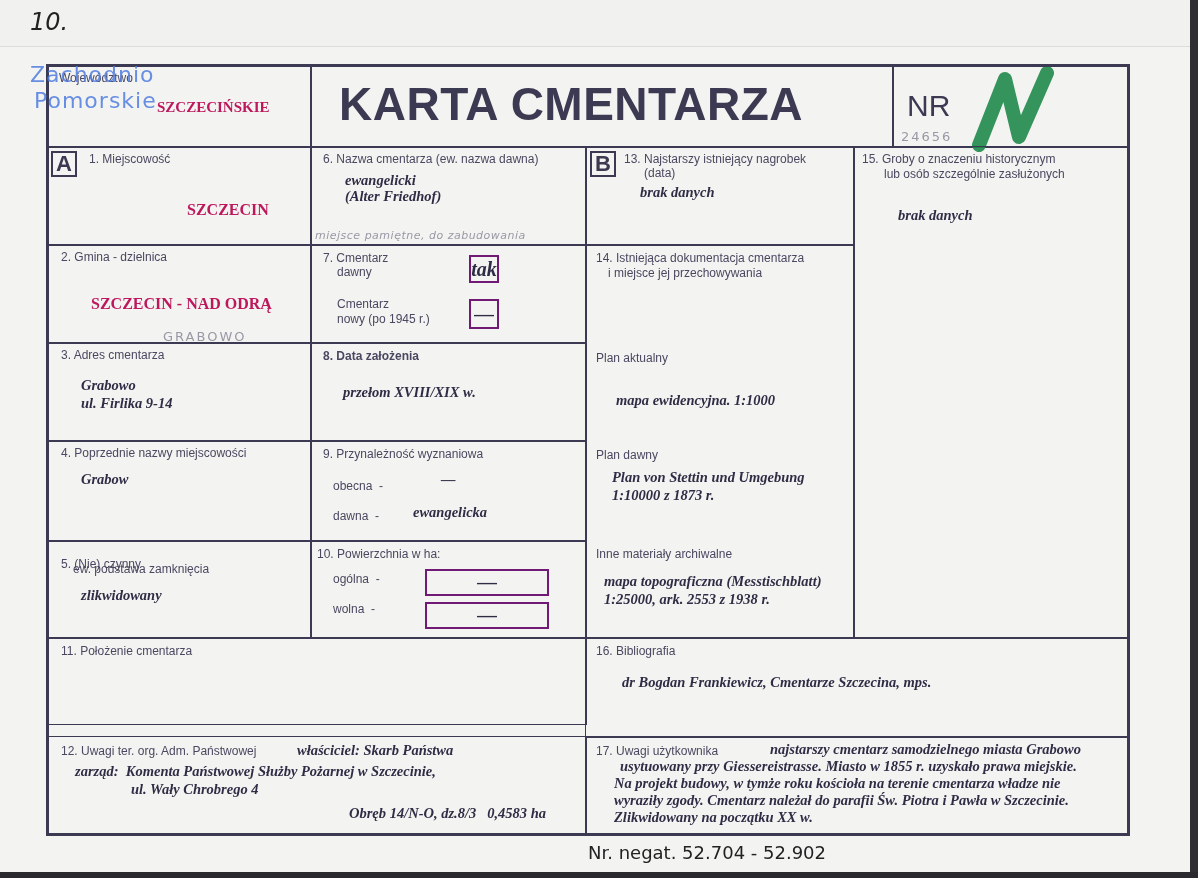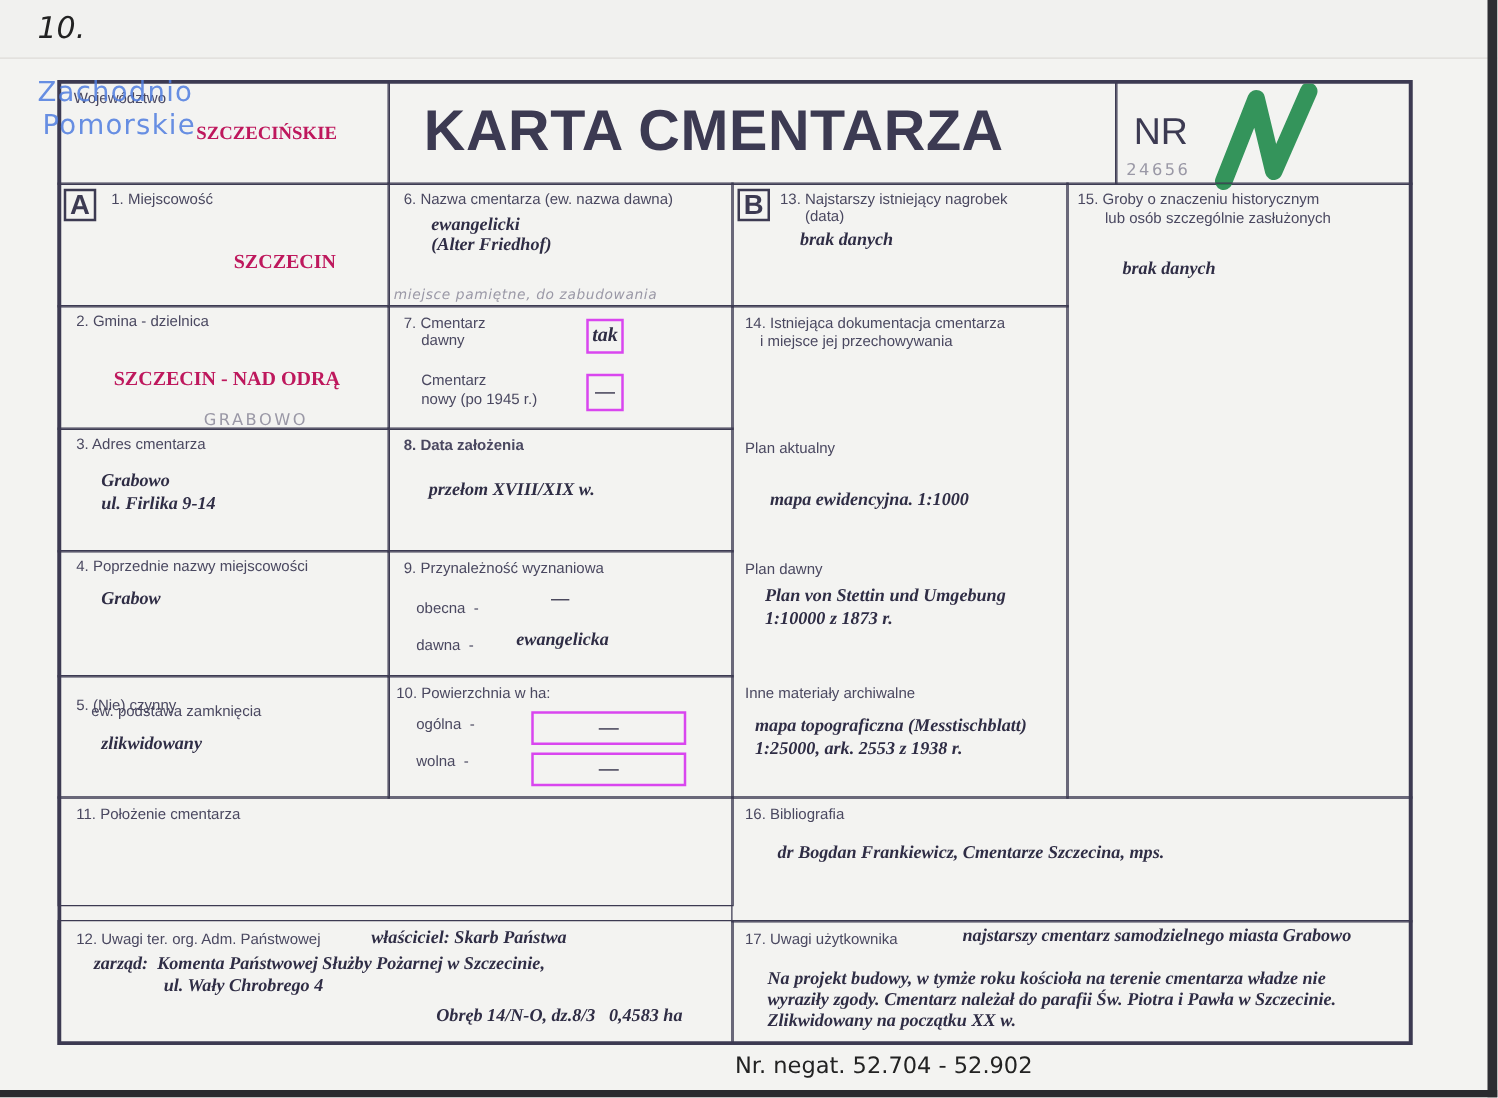--- a/index.html
+++ b/index.html
@@ -13,21 +13,21 @@
   .bottomband { position:absolute; left:0; top:872px; width:1198px; height:6px; background:#2a2a2e; }
   .rightband { position:absolute; left:1190px; top:0; width:8px; height:878px; background:#2e2e33; }
   .hand { position:absolute; font-family:"DejaVu Sans", sans-serif; font-style:italic; color:#222; }
   .frame { position:absolute; border:3px solid #3c3a52; box-sizing:border-box; }
   .cell { position:absolute; border:1.5px solid #3c3a52; box-sizing:border-box; background:transparent; }
   .lbl { position:absolute; font-size:12px; color:#4a4860; line-height:15px; white-space:pre; }
   .val { position:absolute; font-family:"Liberation Serif", serif; font-style:italic; font-weight:bold; font-size:14.5px; color:#2f2d45; line-height:17px; white-space:pre; }
   .valb { position:absolute; font-family:"Liberation Serif", serif; font-weight:bold; font-size:16px; color:#be185d; white-space:pre; }
   .title { position:absolute; font-family:"Liberation Sans", sans-serif; font-weight:bold; font-size:46px; color:#3c3a52; letter-spacing:0.5px; }
   .sec { position:absolute; width:26px; height:26px; border:2px solid #3c3a52; box-sizing:border-box; font-weight:bold; font-size:22px; text-align:center; line-height:22px; color:#3c3a52; background:#f3f3f1; }
-  .box { position:absolute; border:2px solid #d946ef; box-sizing:border-box; text-align:center; font-size:16px; color:#2f2d45; }
+  .box { position:absolute; border:2px solid #701a75; box-sizing:border-box; text-align:center; font-size:20px; color:#2f2d45; }
   .stamp { position:absolute; font-family:"DejaVu Sans", sans-serif; font-size:22px; color:#4f7de0; opacity:0.85; letter-spacing:1px; line-height:22px; }
   .pencil { position:absolute; font-family:"DejaVu Sans", sans-serif; font-size:11px; color:#9a98a6; letter-spacing:2px; }
 </style>
 </head>
 <body>
 
 <div class="topband"></div>
 <div class="rightband"></div>
 <div class="bottomband"></div>
 
@@ -149,18 +149,19 @@
 <div class="cell" style="left:46px;top:736px;width:541px;height:100px;">
   <div class="lbl" style="left:14px;top:7px;">12. Uwagi ter. org. Adm. Państwowej</div>
   <div class="val" style="left:250px;top:5px;">właściciel: Skarb Państwa</div>
   <div class="val" style="left:28px;top:26px;">zarząd:  Komenta Państwowej Służby Pożarnej w Szczecinie,</div>
   <div class="val" style="left:84px;top:44px;">ul. Wały Chrobrego 4</div>
   <div class="val" style="left:302px;top:68px;">Obręb 14/N-O, dz.8/3   0,4583 ha</div>
 </div>
 <div class="cell" style="left:585px;top:736px;width:545px;height:100px;">
   <div class="lbl" style="left:10px;top:7px;">17. Uwagi użytkownika</div>
   <div class="val" style="left:184px;top:4px;">najstarszy cmentarz samodzielnego miasta Grabowo</div>
+  <div class="val" style="left:34px;top:21px;">usytuowany przy Giessereistrasse. Miasto w 1855 r. uzyskało prawa miejskie.</div>
   <div class="val" style="left:28px;top:38px;">Na projekt budowy, w tymże roku kościoła na terenie cmentarza władze nie</div>
   <div class="val" style="left:28px;top:55px;">wyraziły zgody. Cmentarz należał do parafii Św. Piotra i Pawła w Szczecinie.</div>
   <div class="val" style="left:28px;top:72px;">Zlikwidowany na początku XX w.</div>
 </div>
 
 <div class="hand" style="left:588px;top:842px;font-size:18px;font-style:normal;">Nr. negat.  52.704  - 52.902</div>
 
 </body></html>

